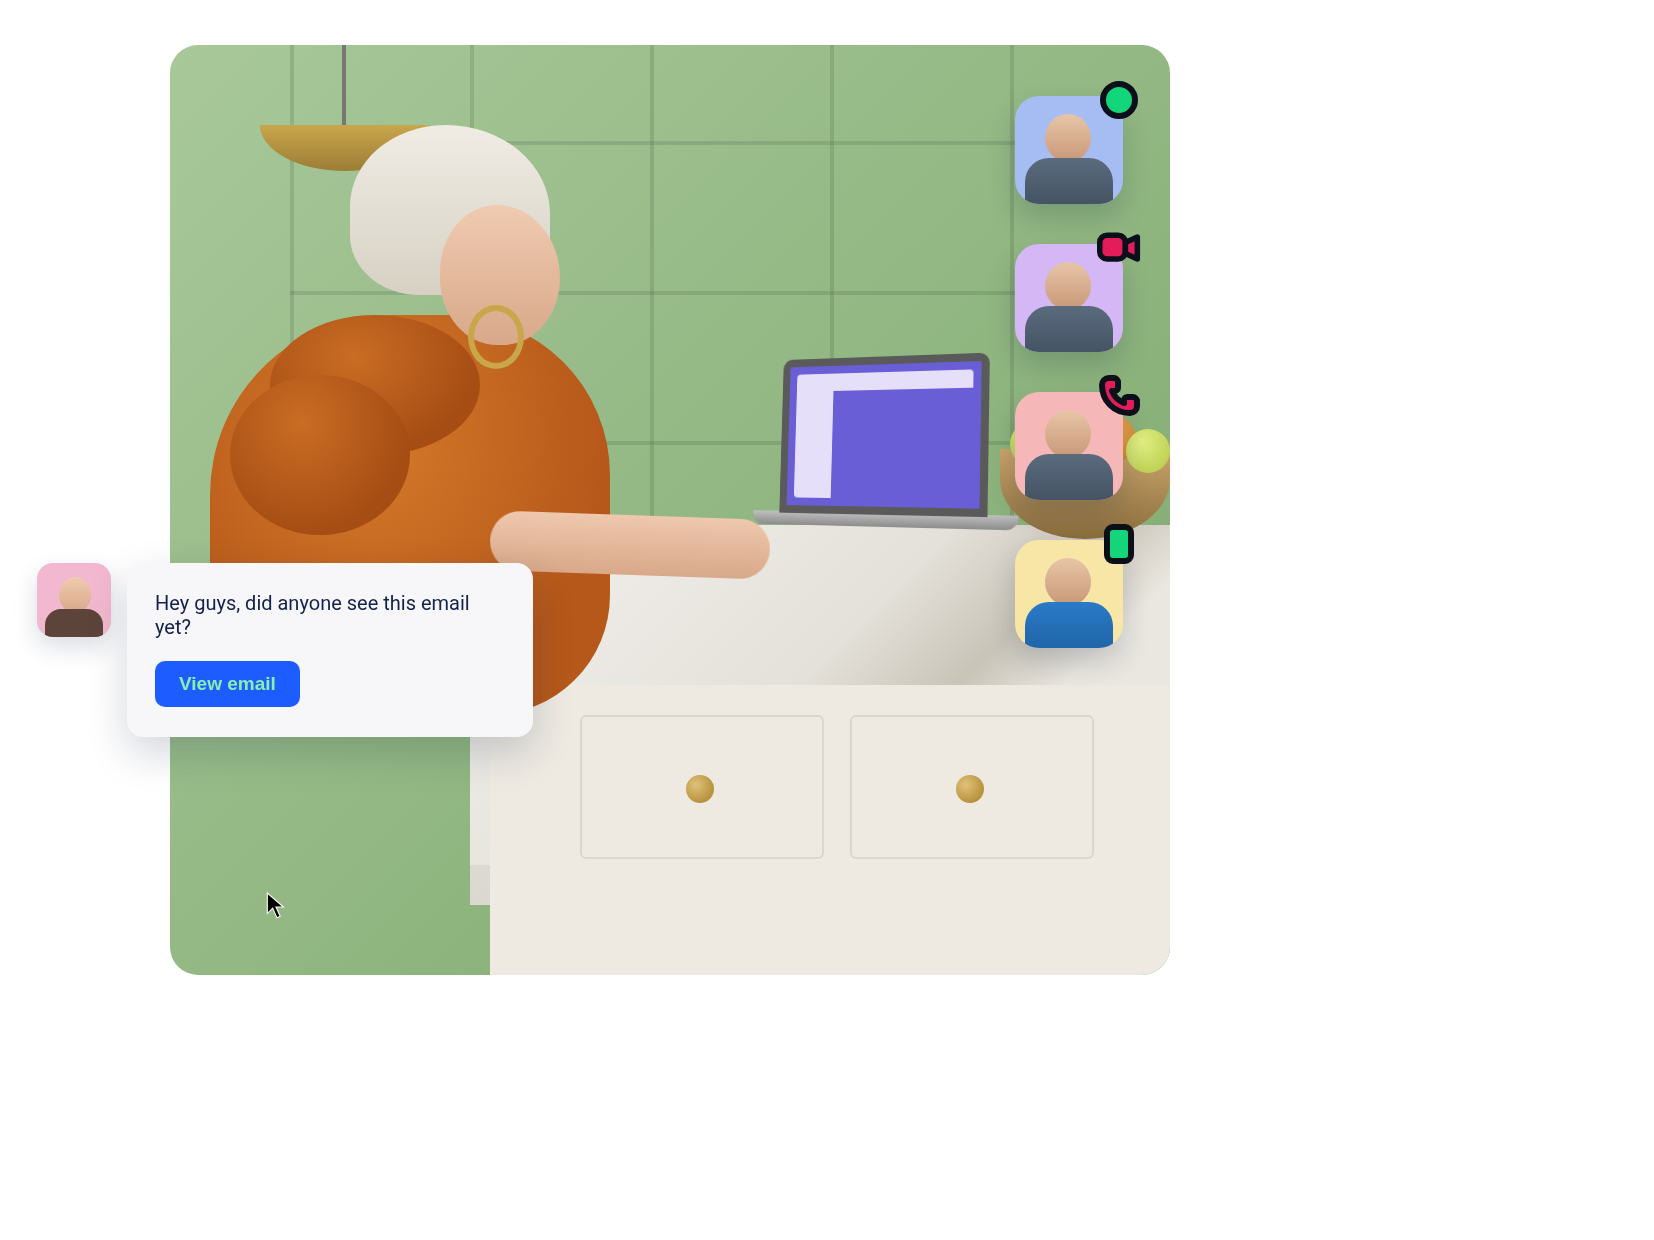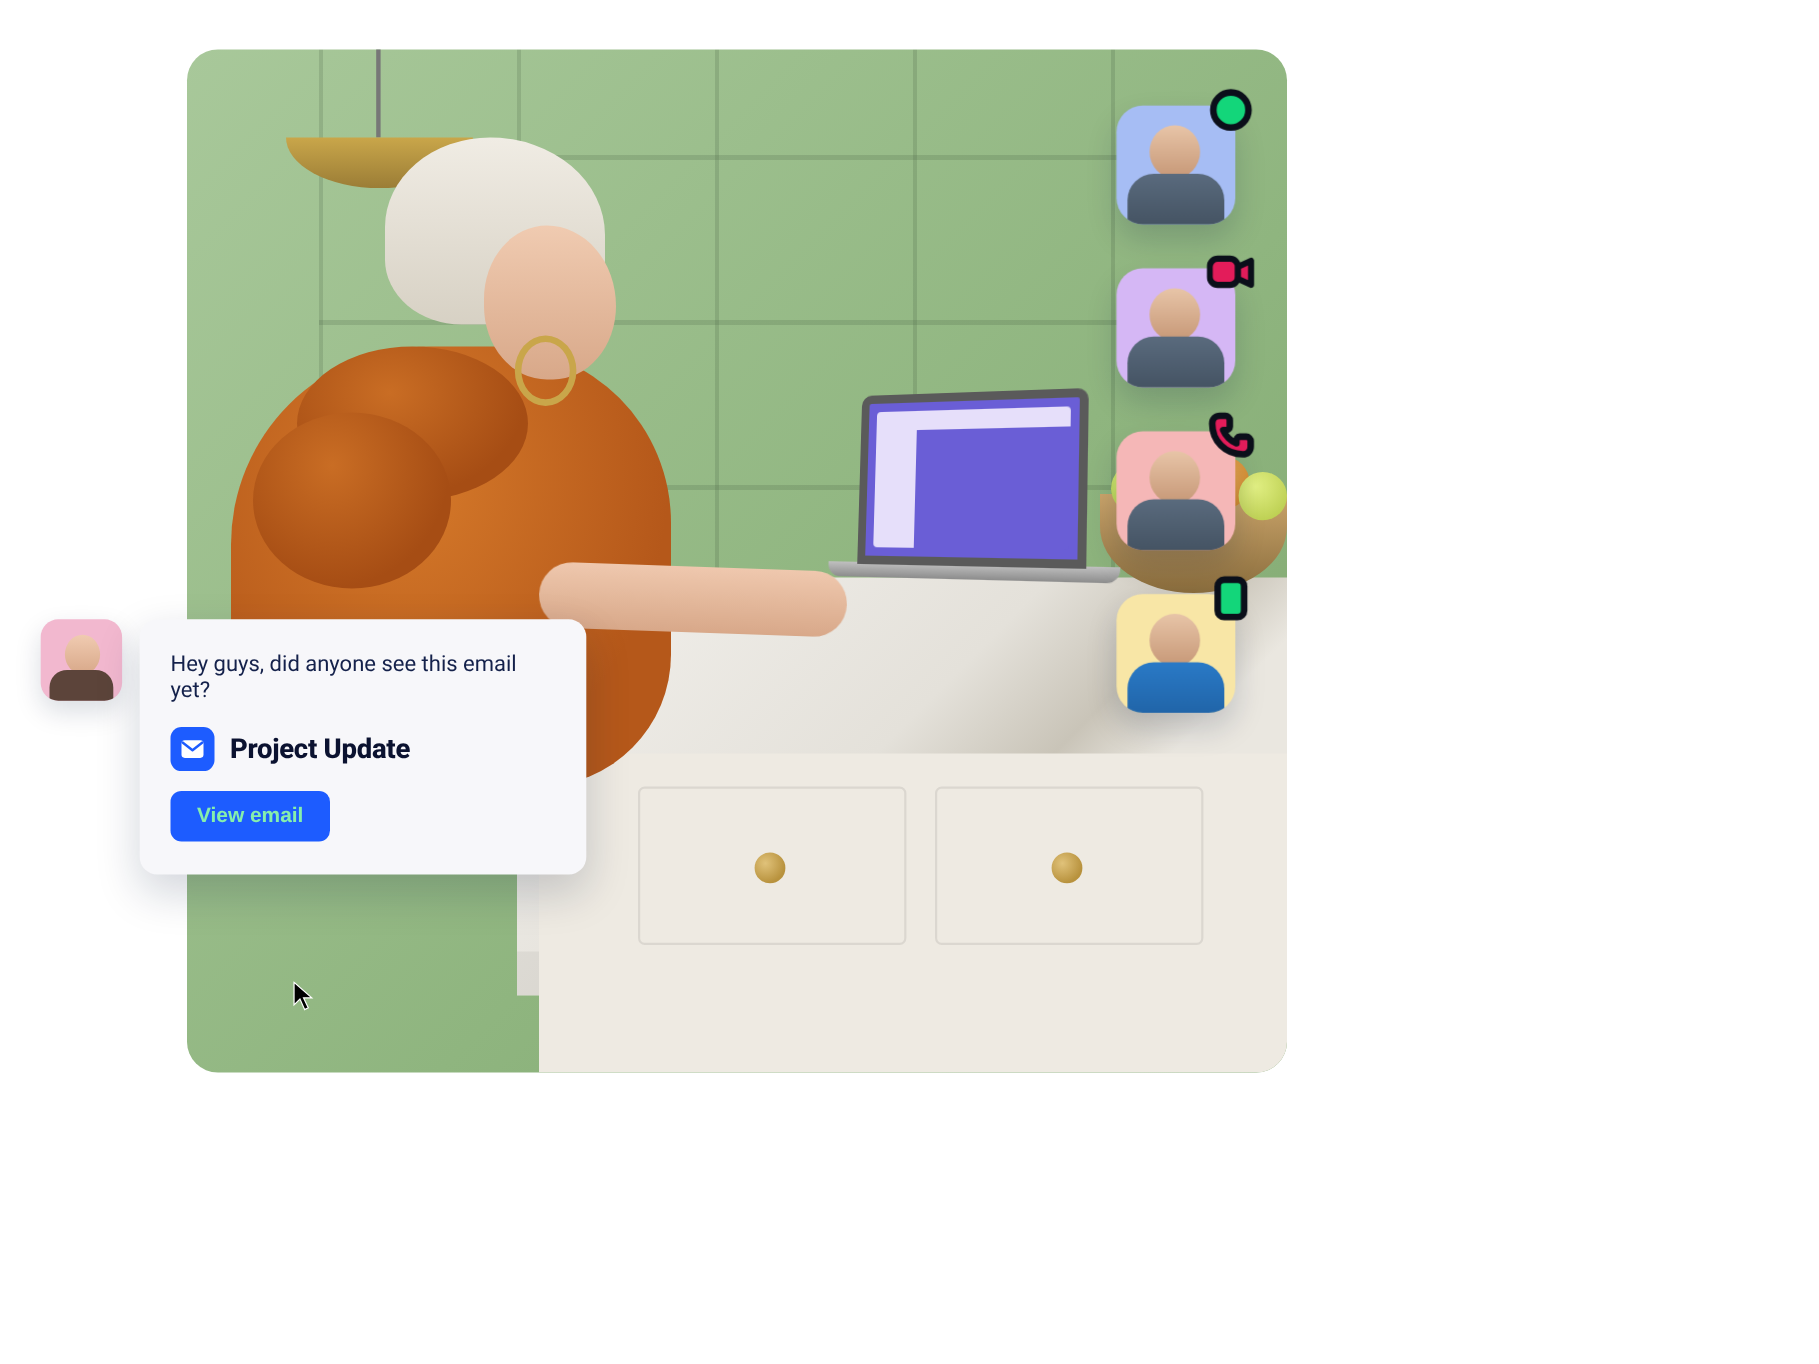--- a/index.html
+++ b/index.html
@@ -399,29 +399,20 @@
   </div>
 </div>
 
 <div class="sender-avatar">
   <div class="head"></div>
   <div class="shoulders"></div>
 </div>
 
 <div class="card">
   <div class="intro">Hey guys, did anyone see this email yet?</div>
-  <div class="subject-row">
-    <div class="mail-icon">
-      <svg width="22" height="18" viewBox="0 0 22 18" fill="none">
-        <rect x="1" y="1" width="20" height="16" rx="3" fill="#fff"></rect>
-        <path d="M2 3 L11 10 L20 3" stroke="#1d5cff" stroke-width="2.2" fill="none" stroke-linecap="round" stroke-linejoin="round"></path>
-      </svg>
-    </div>
-    <div class="subject">Project Update</div>
-  </div>
   <button class="view-btn">View email</button>
 </div>
 
 <svg class="cursor" viewBox="0 0 20 26">
   <path d="M1 1 L1 20 L6 15 L10 24 L13 22.5 L9 14 L16 14 Z" fill="#000" stroke="#fff" stroke-width="1"></path>
 </svg>
 
 <div class="avatars">
 
   <div class="avatar a1">

